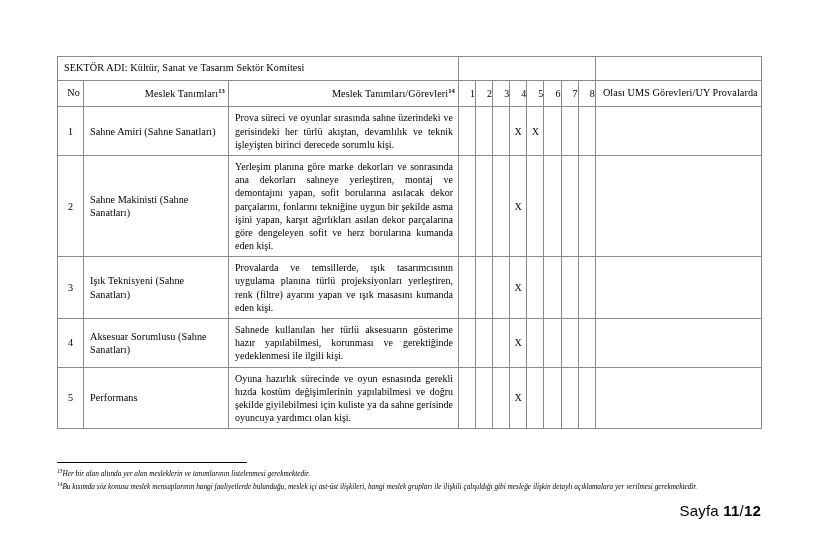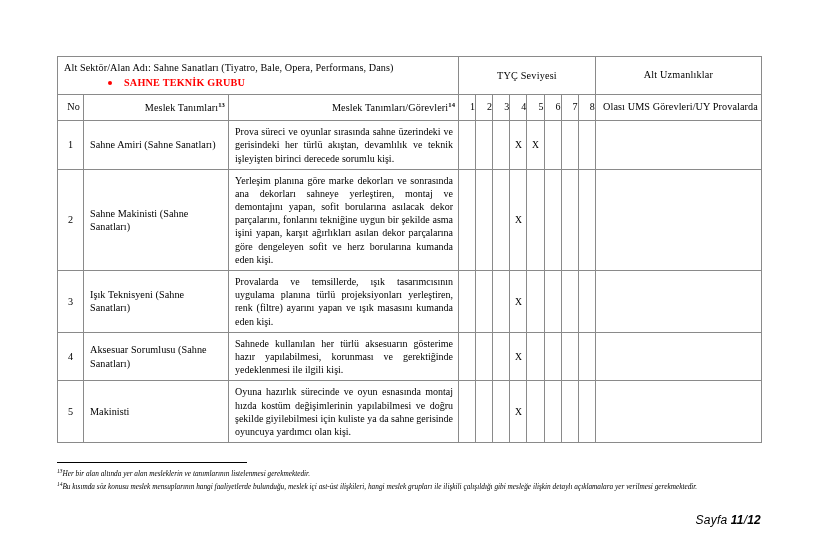--- a/index.html
+++ b/index.html
@@ -156,25 +156,24 @@
   .footnotes p { margin: 0 0 1px 0; }
   .footnotes sup {
     font-size: 5.4px;
     vertical-align: super;
     font-style: italic;
   }
 
   .page-number {
     position: absolute;
     right: 59px;
-    top: 513px;
-    font-size: 12px;
+    top: 502px;
+    font-size: 15px;
     font-family: "Liberation Sans", sans-serif;
     letter-spacing: .2px;
-    font-style: italic;
   }
   .page-number b { font-weight: bold; }
 </style>
 </head>
 <body>
 
 <div class="page">
 
   <table class="matrix">
     <colgroup>
@@ -186,31 +185,26 @@
         <col class="c-lvl">
         <col class="c-lvl">
       <col class="c-lvl">
         <col class="c-lvl">
         <col class="c-lvl">
         <col class="c-lvl">
       <col class="c-alt">
     </colgroup>
     <tbody>
 
-
-      <tr>
-        <td class="hdr-subsector" colspan="3">
-          <span>Alt Sektör/Alan Adı: Sahne Sanatları (Tiyatro, Bale, Opera, Performans, Dans)</span>
-          <span class="bullet-line">
-            <span class="bullet-dot"></span><span>SAHNE TEKNİK GRUBU</span>
-          </span>
-        </td>
-        <td class="hdr-center hdr-tyc" colspan="8">TYÇ Seviyesi</td>
-        <td class="hdr-center hdr-alt">Alt Uzmanlıklar</td>
-      </tr>
+      <tr>
+        <td class="hdr-sector" colspan="3">SEKTÖR ADI: Kültür, Sanat ve Tasarım Sektör Komitesi</td>
+        <td colspan="8"></td>
+        <td rowspan="1"></td>
+      </tr>
+
 
       <tr>
         <td class="colhdr">No</td>
         <td class="colhdr"><span>Meslek Tanımları</span><sup class="fn">13</sup></td>
         <td class="colhdr"><span>Meslek Tanımları/Görevleri</span><sup class="fn">14</sup></td>
         <td class="colhdr lvl">1</td>
         <td class="colhdr lvl">2</td>
         <td class="colhdr lvl">3</td>
         <td class="colhdr lvl">4</td>
         <td class="colhdr lvl">5</td>
@@ -275,22 +269,22 @@
         <td class="cell-lvl">X</td>
         <td class="cell-lvl"></td>
         <td class="cell-lvl"></td>
         <td class="cell-lvl"></td>
         <td class="cell-lvl"></td>
         <td class="cell-alt"></td>
       </tr>
 
       <tr>
         <td class="cell-no">5</td>
-        <td class="cell-name">Makinisti</td>
-        <td class="cell-desc">Oyuna hazırlık sürecinde ve oyun esnasında montaj hızda kostüm değişimlerinin yapılabilmesi ve doğru şekilde giyilebilmesi için kuliste ya da sahne gerisinde oyuncuya yardımcı olan kişi.</td>
+        <td class="cell-name">Performans</td>
+        <td class="cell-desc">Oyuna hazırlık sürecinde ve oyun esnasında gerekli hızda kostüm değişimlerinin yapılabilmesi ve doğru şekilde giyilebilmesi için kuliste ya da sahne gerisinde oyuncuya yardımcı olan kişi.</td>
         <td class="cell-lvl"></td>
         <td class="cell-lvl"></td>
         <td class="cell-lvl"></td>
         <td class="cell-lvl">X</td>
         <td class="cell-lvl"></td>
         <td class="cell-lvl"></td>
         <td class="cell-lvl"></td>
         <td class="cell-lvl"></td>
         <td class="cell-alt"></td>
       </tr>

